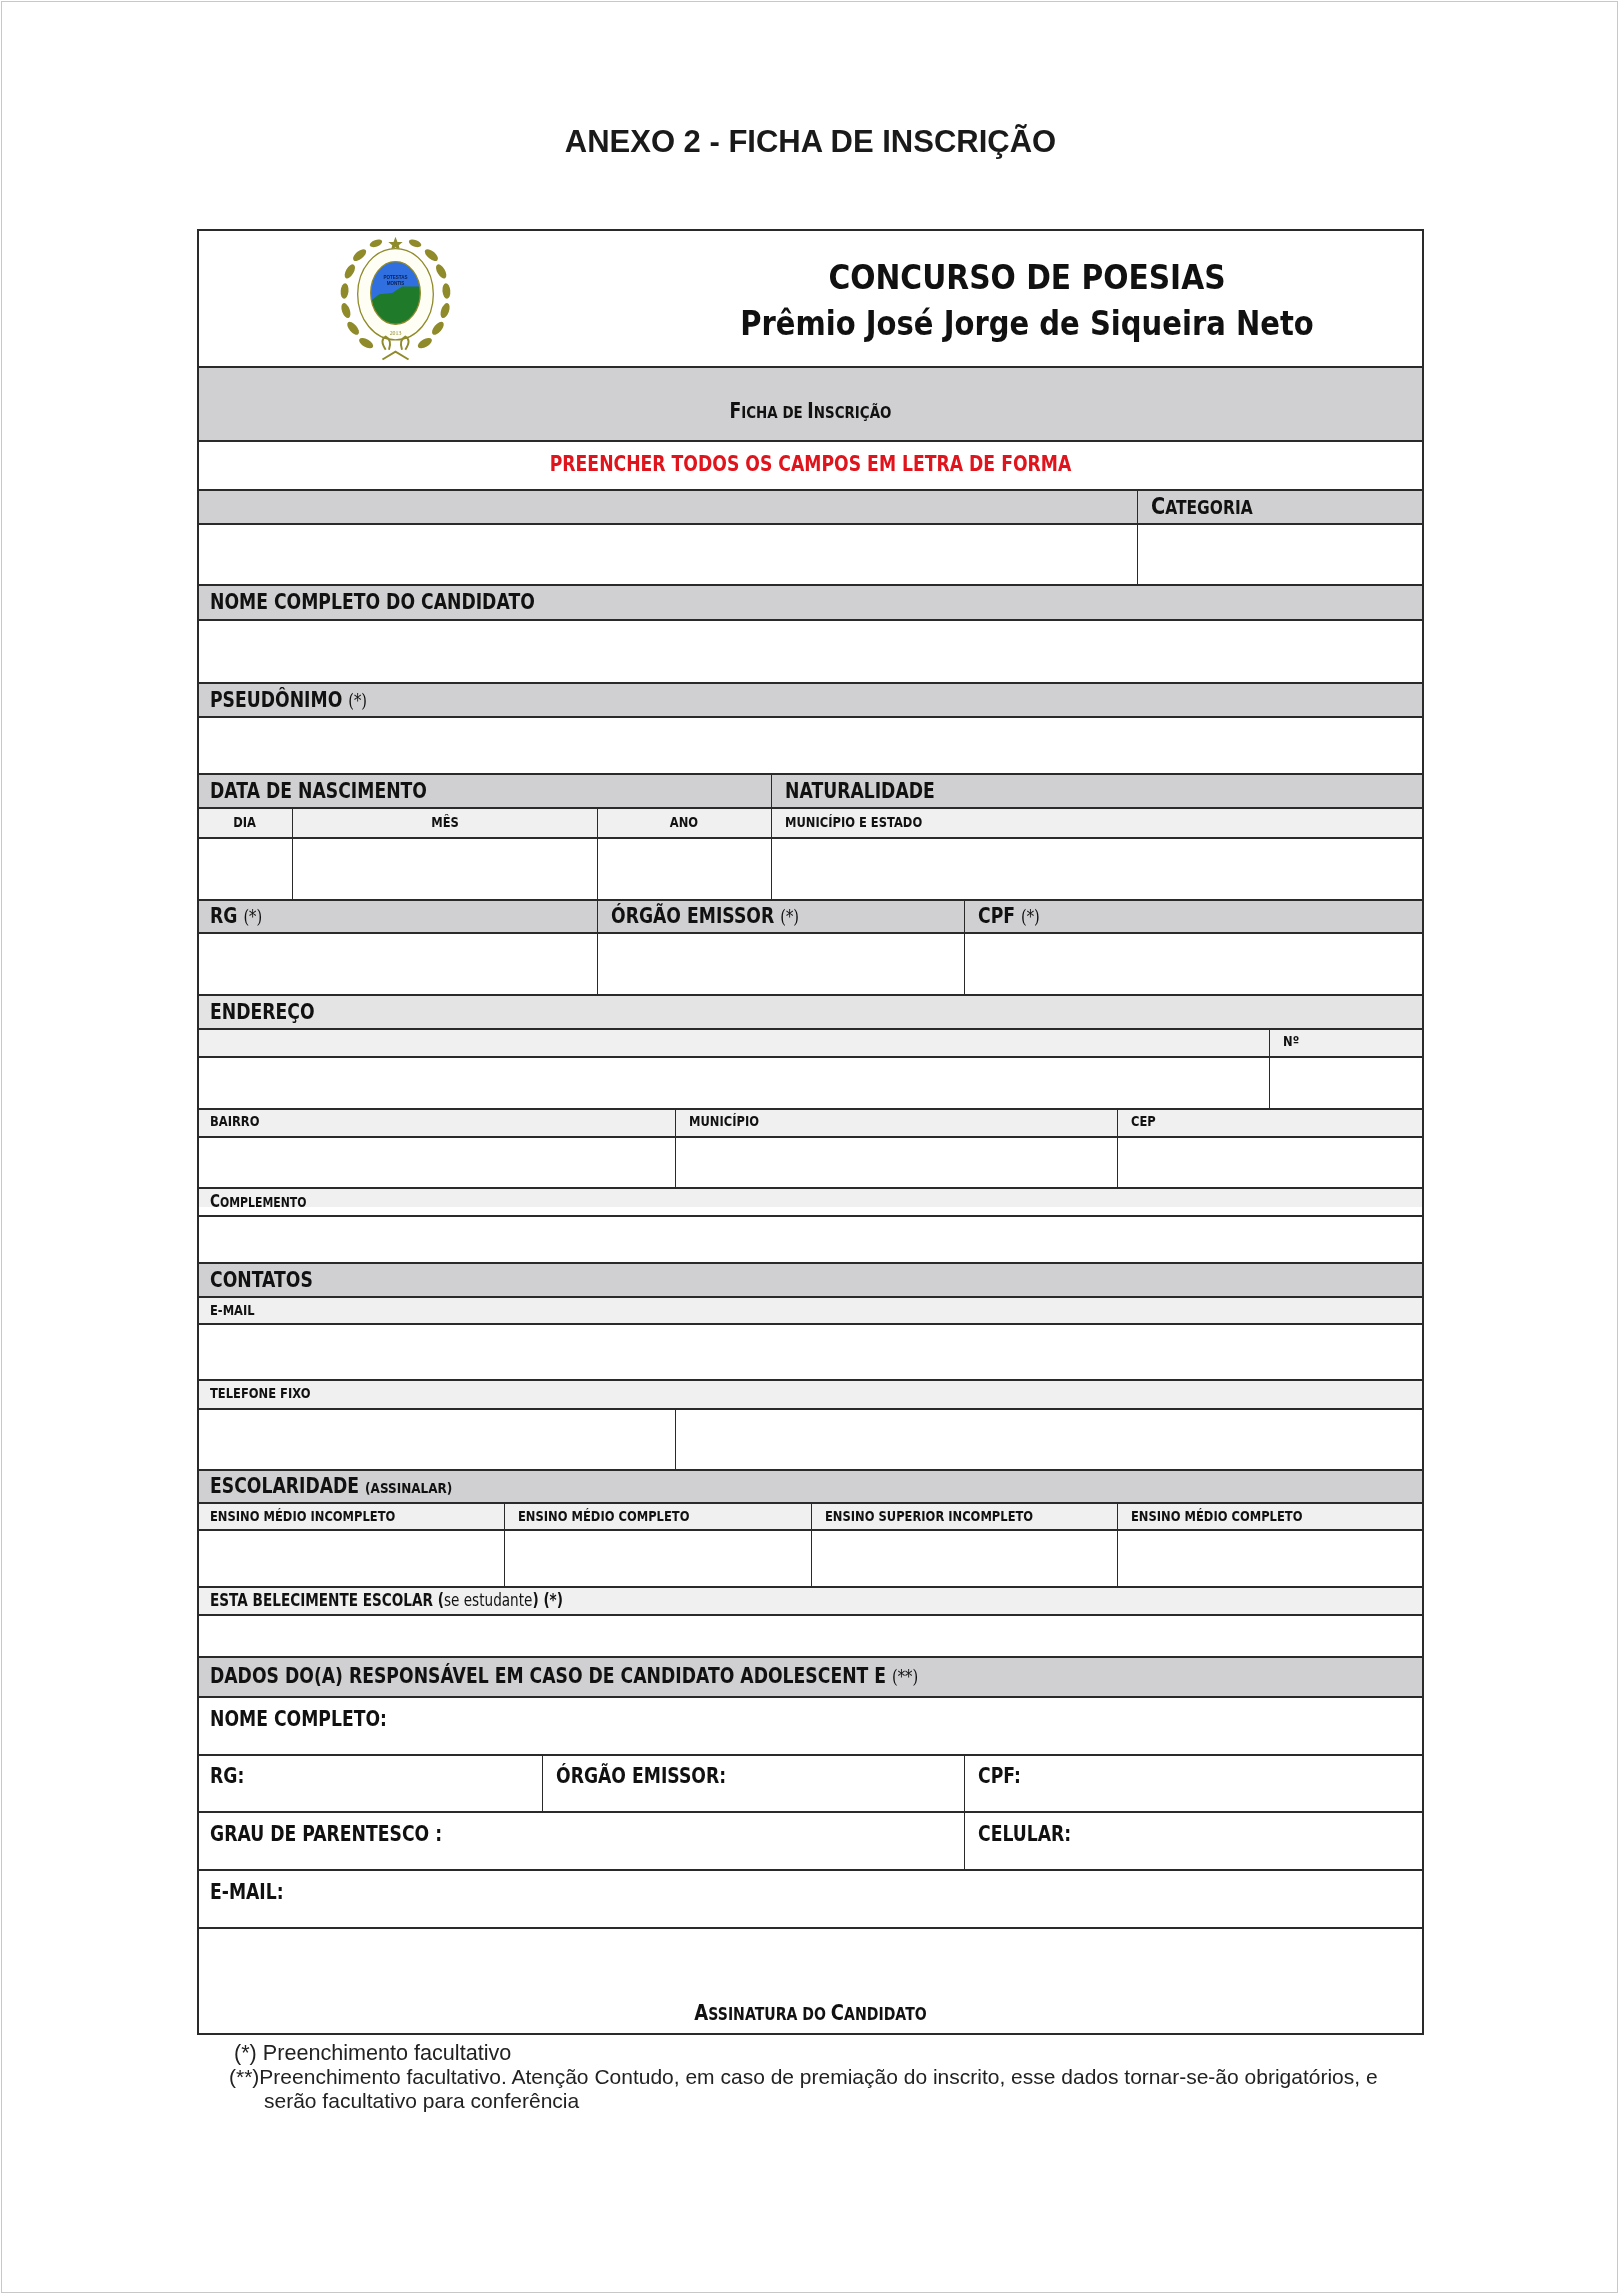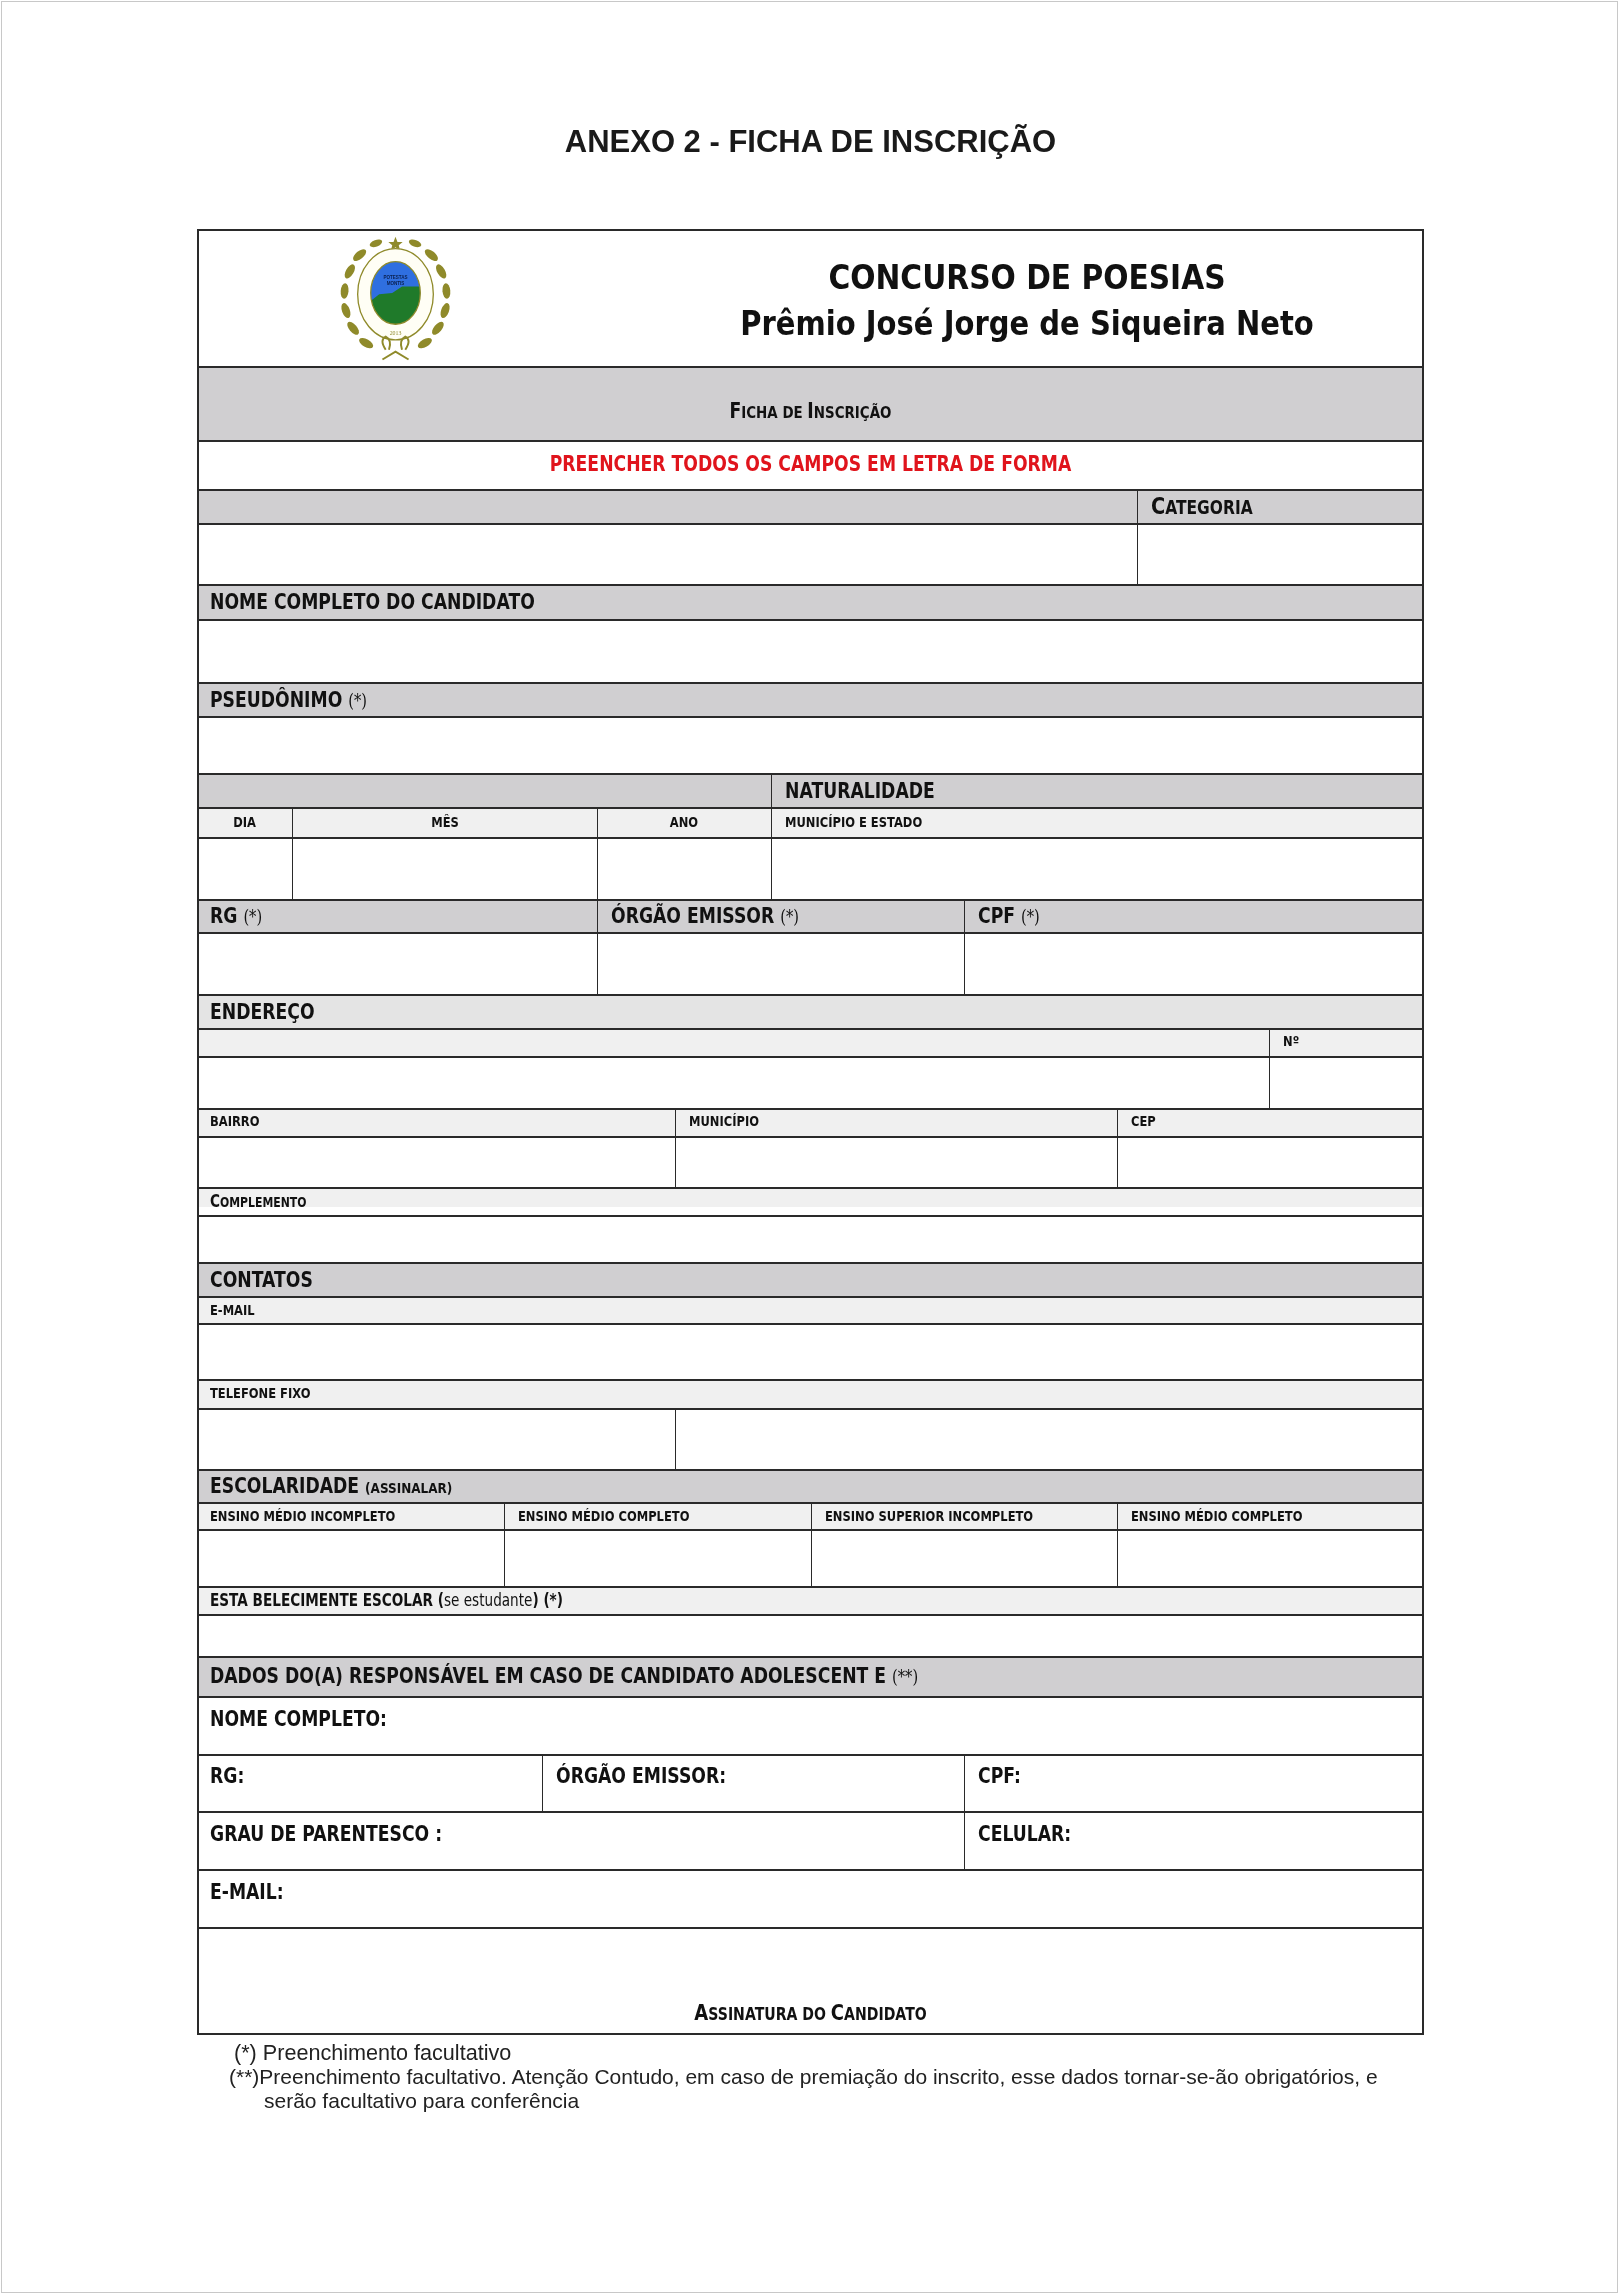--- a/index.html
+++ b/index.html
@@ -108,20 +108,23 @@
 </div>
 
 <div class="row hdr-dark" style="left:197px; top:683px; height:34px;">
   <div class="lbl big" style="top:4.6px;"><span>PSEUDÔNIMO</span> <span class="serif">(*)</span></div>
 </div>
 <div class="row" style="left:197px; top:717px; height:57px;">
   <input class="field" value="" style="">
 </div>
 
 <div class="row hdr-dark" style="left:197px; top:774px; height:34px;">
+  <div class="cell first" style="left:0; width:574px;">
+      <div class="lbl big" style="top:4.6px;">DATA DE NASCIMENTO</div>
+    </div>
   <div class="cell" style="left:574px; width:654px;">
       <div class="lbl big" style="top:4.6px;">NATURALIDADE</div>
     </div>
 </div>
 <div class="row hdr-light" style="left:197px; top:808px; height:29px;">
   <div class="cell first" style="left:0; width:95px;">
       <div class="lbl small center" style="top:5.9px;">DIA</div>
     </div>
   <div class="cell" style="left:95px; width:305px;">
       <div class="lbl small center" style="top:5.9px;">MÊS</div>

